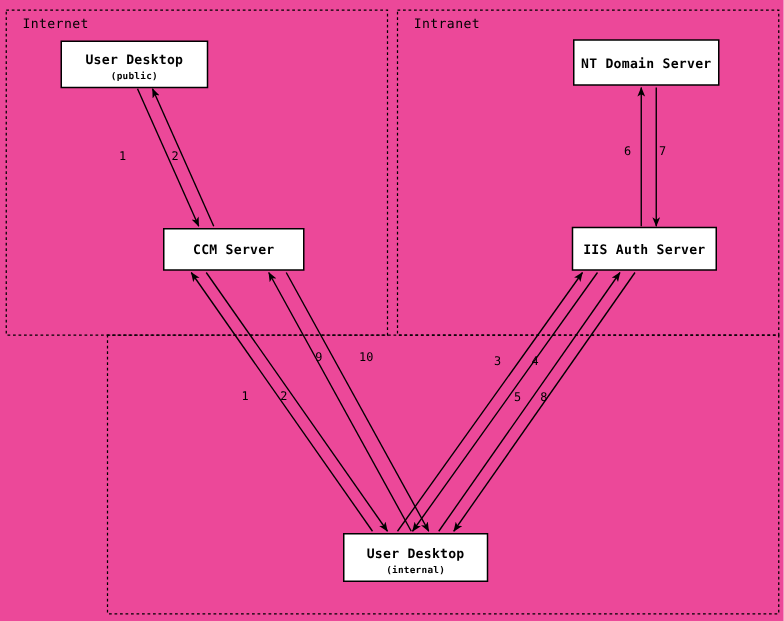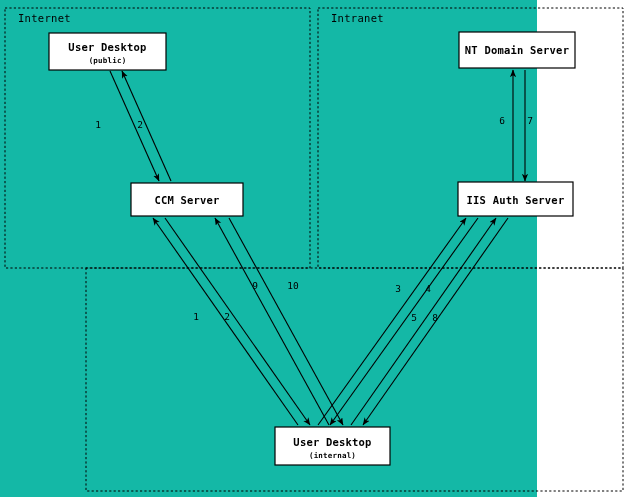--- a/index.html
+++ b/index.html
@@ -8,23 +8,23 @@
     background: #ffffff;
   }
   body {
     width: 627px;
     height: 497px;
     font-family: "DejaVu Sans Mono", monospace;
     overflow: hidden;
   }
   #diagram-root {
     position: relative;
-    width: 537px;
+    width: 627px;
     height: 497px;
-    background: #14b8a6;
+    background: #ec4899;
   }
   svg#diagram {
     display: block;
     width: 627px;
     height: 497px;
   }
   .zone-rect {
     fill: none;
     stroke: #000000;
     stroke-width: 1;

